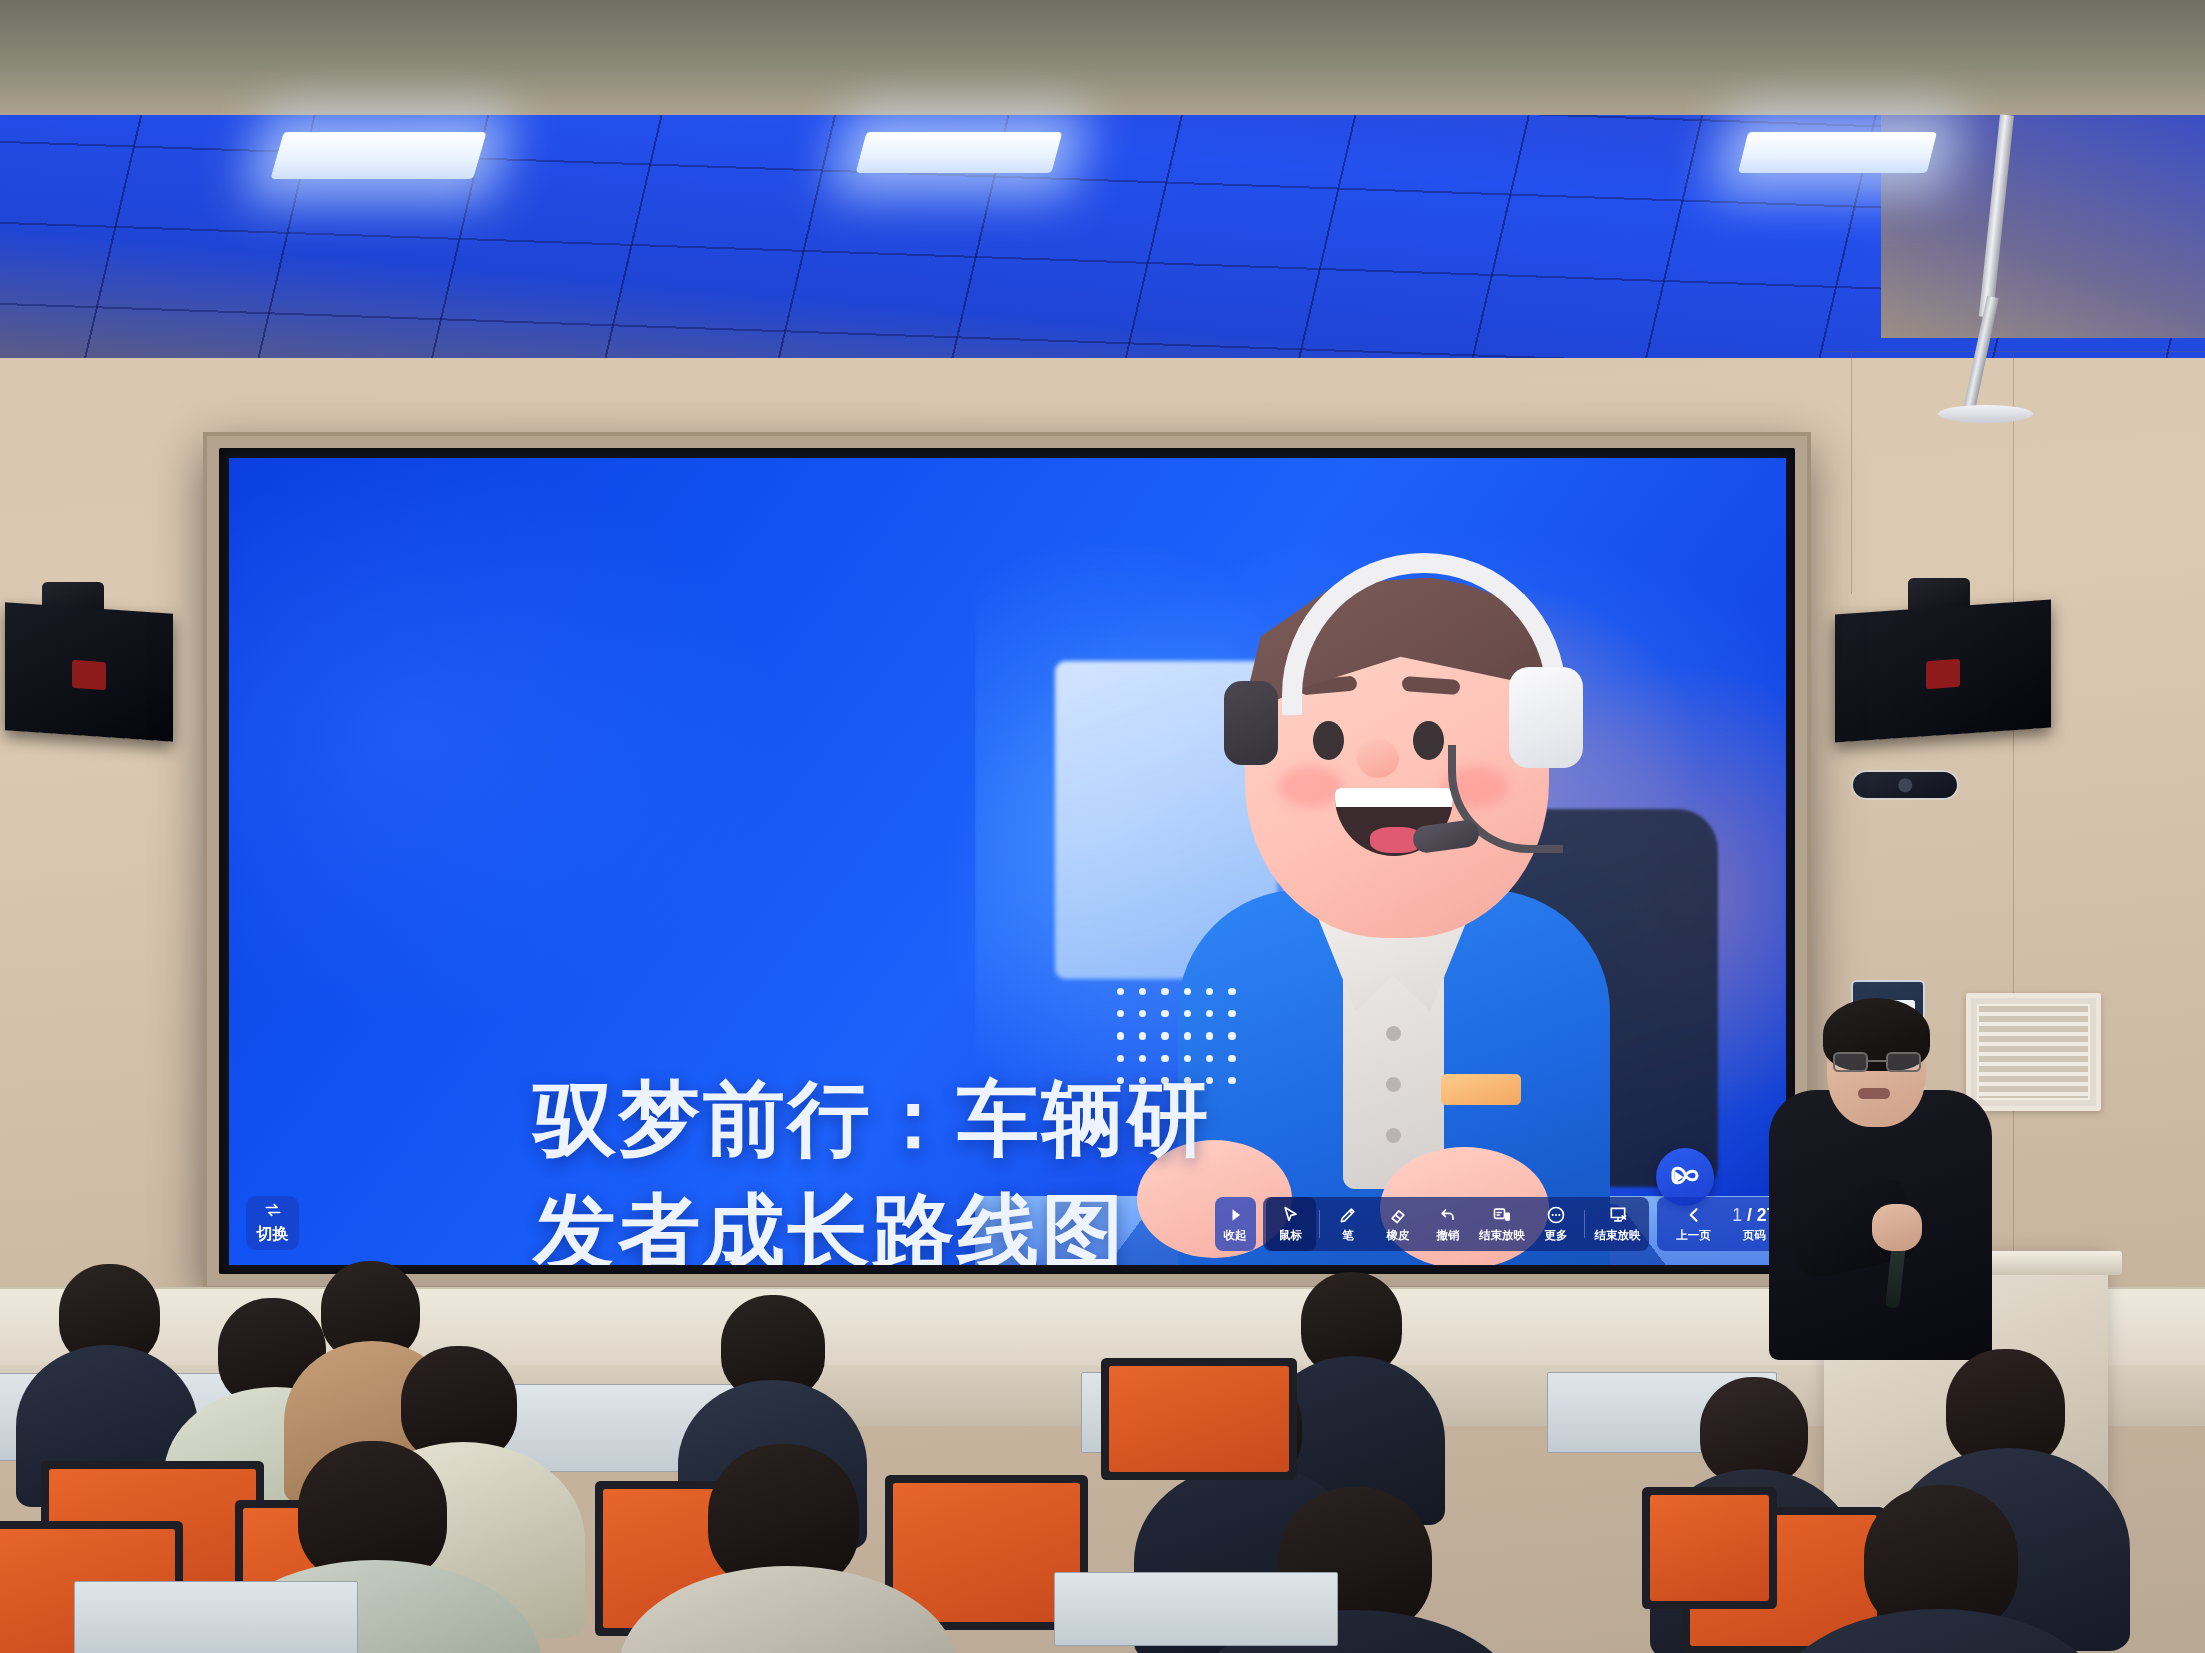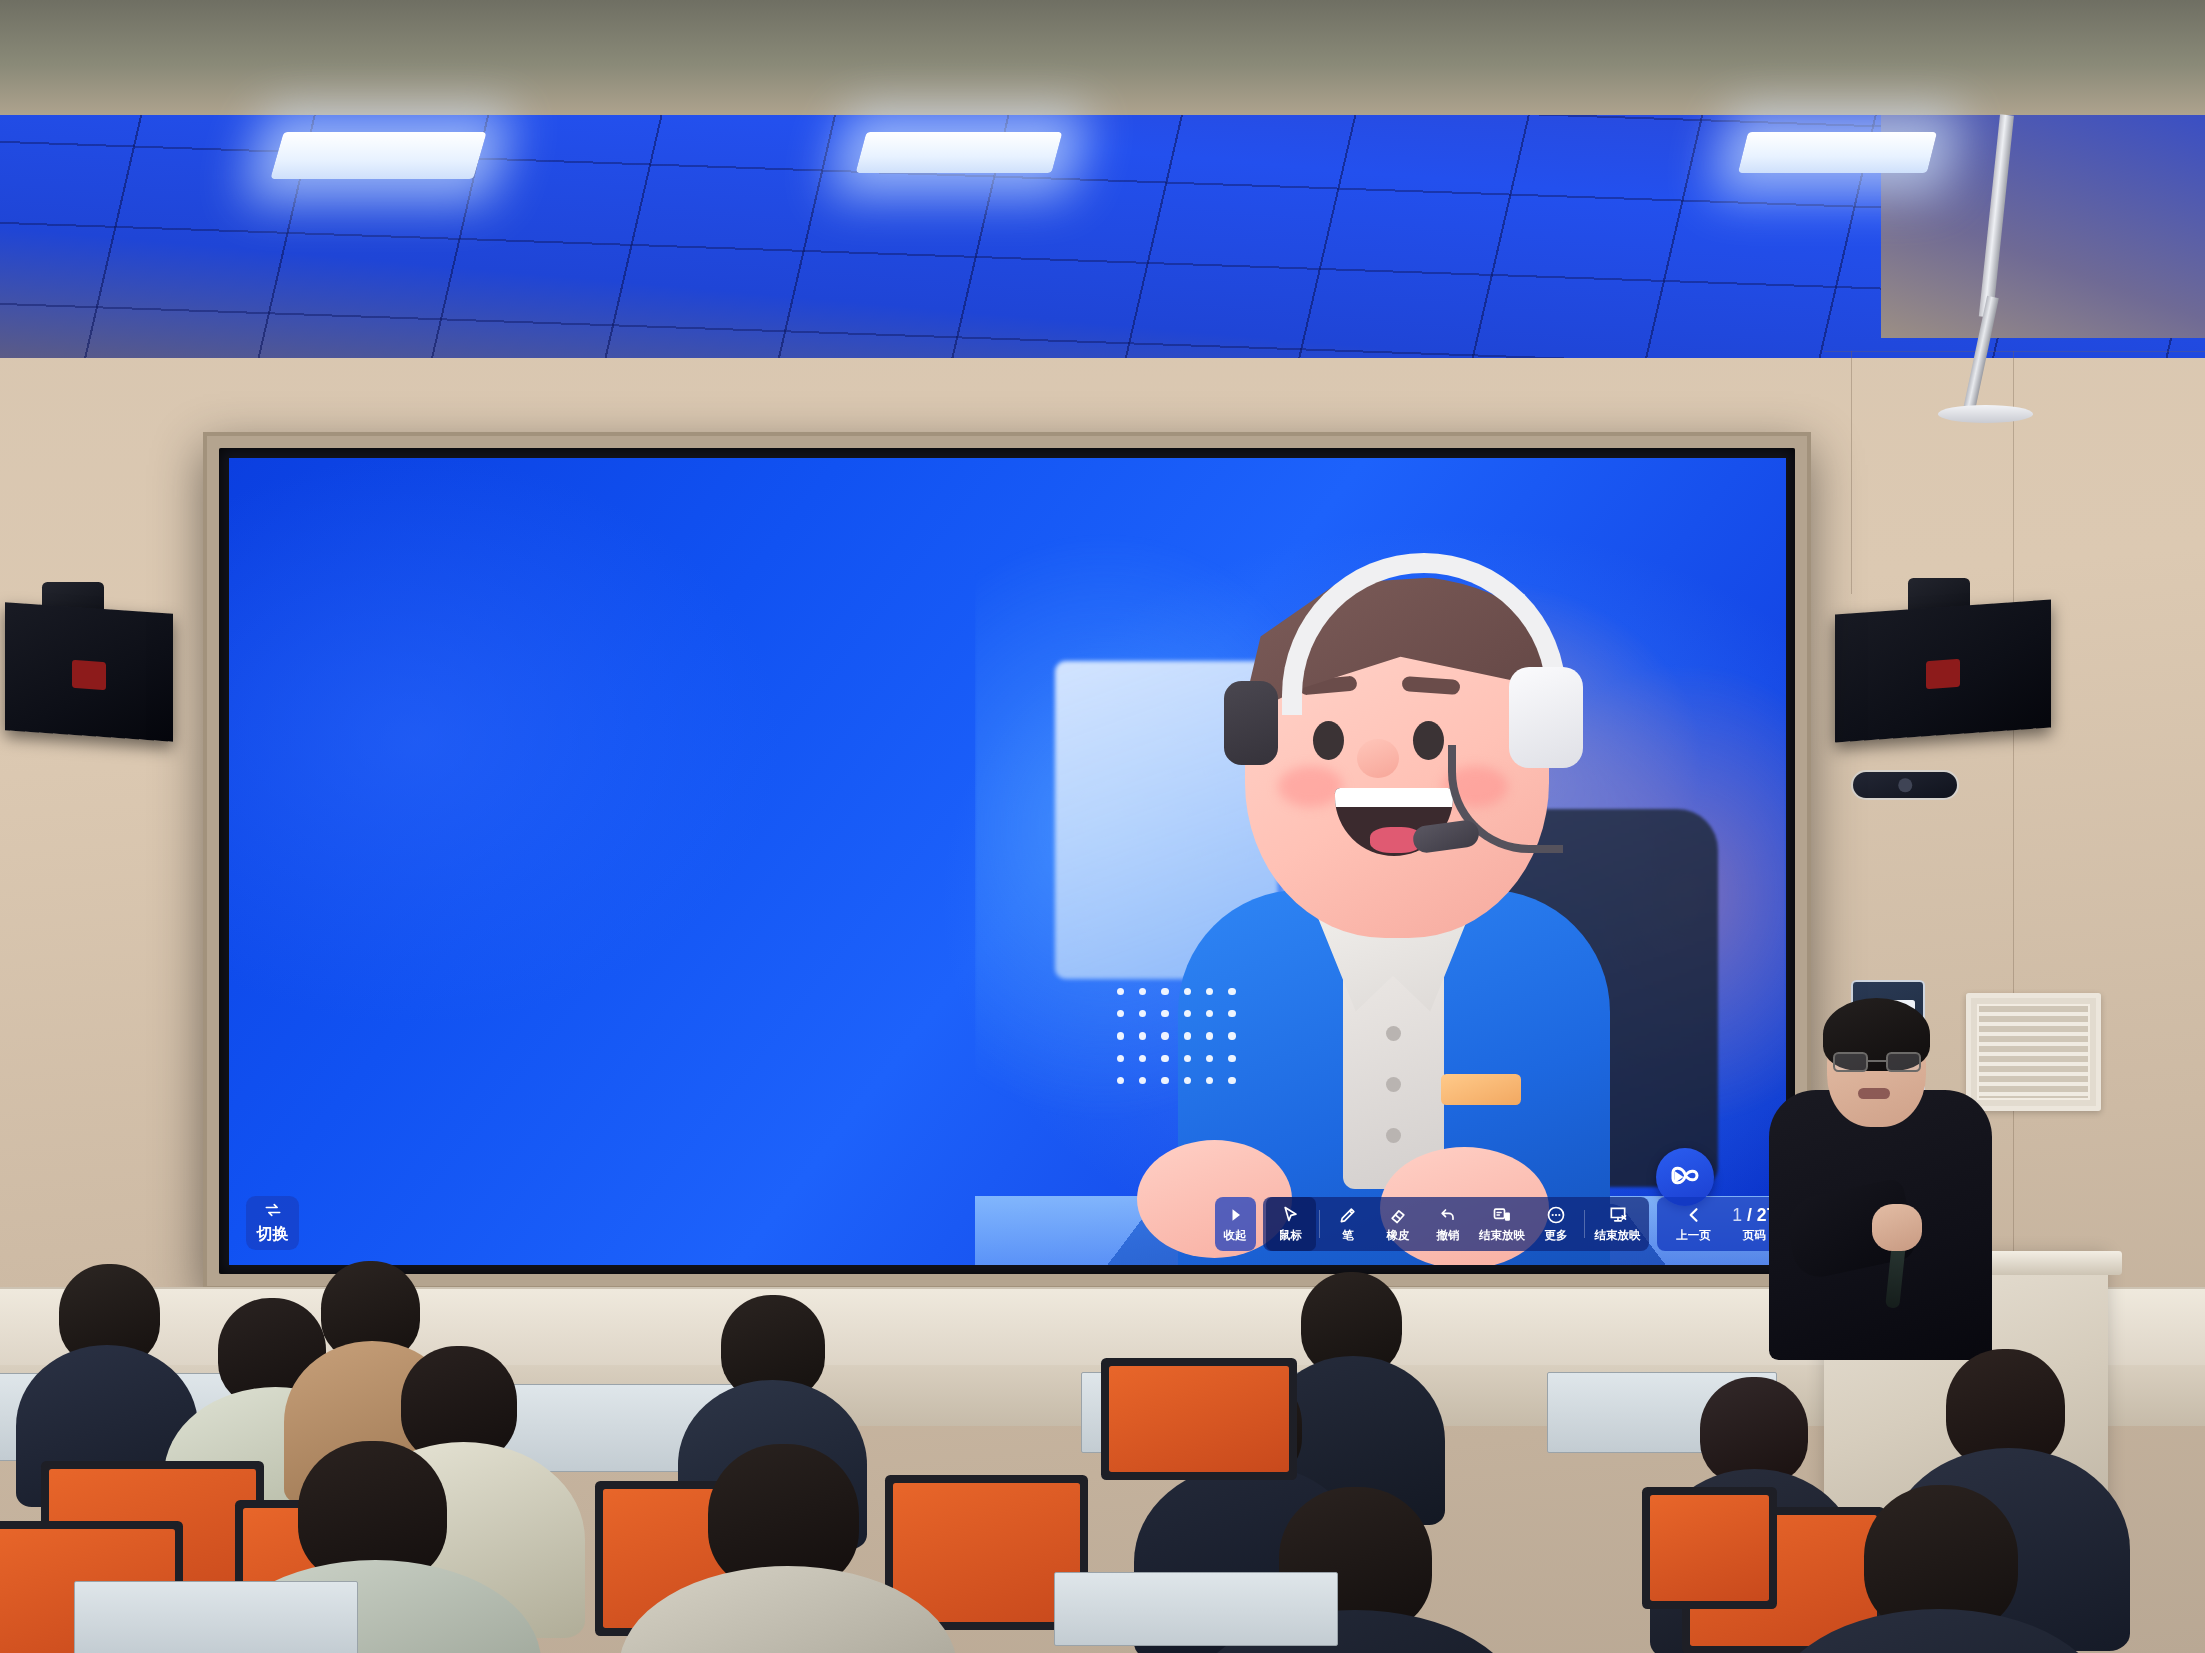--- a/index.html
+++ b/index.html
@@ -477,20 +477,22 @@
             <span></span>
           <span></span>
             <span></span>
             <span></span>
             <span></span>
             <span></span>
             <span></span>
         </div>
 
         <div class="slide-title">
+          <div>驭梦前行：车辆研</div>
+          <div>发者成长路线图</div>
         </div>
 
         <div class="switch-btn">
           <svg class="tb-ico" viewBox="0 0 24 24">
             <path d="M4 9h13l-3.5-3.5M20 15H7l3.5 3.5" fill="none" stroke="#fff" stroke-width="2" stroke-linecap="round" stroke-linejoin="round"></path>
           </svg>
           <span class="lbl">切换</span>
         </div>
 
         <div class="toolbar-wrap">

